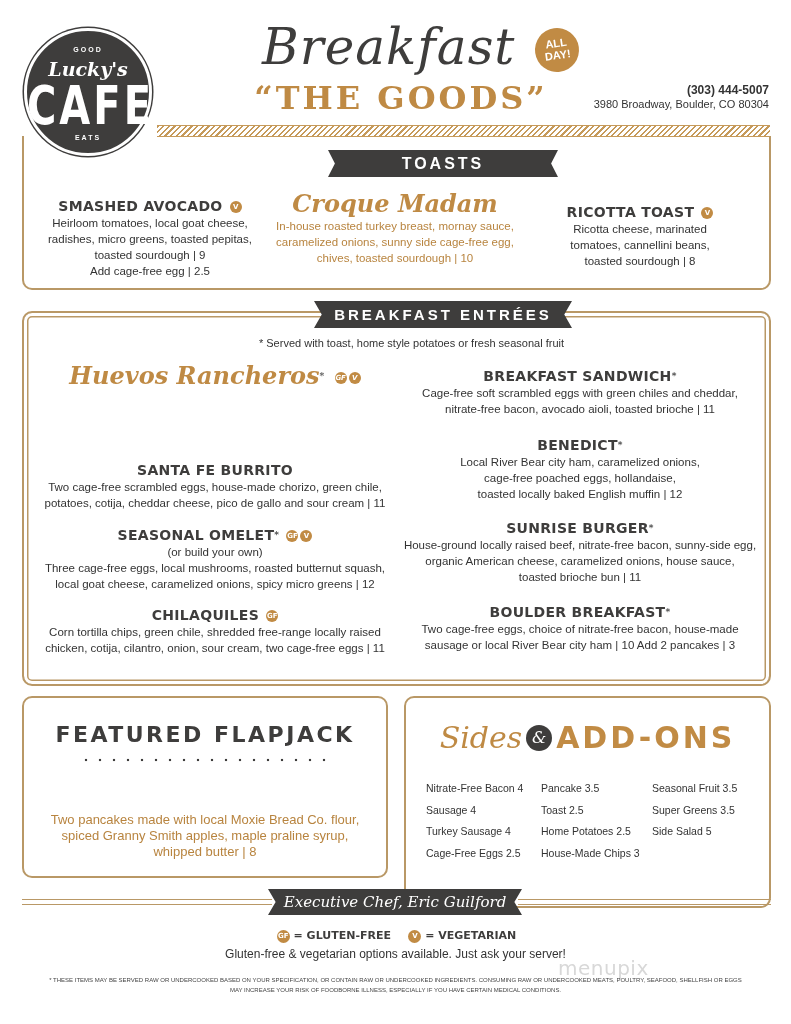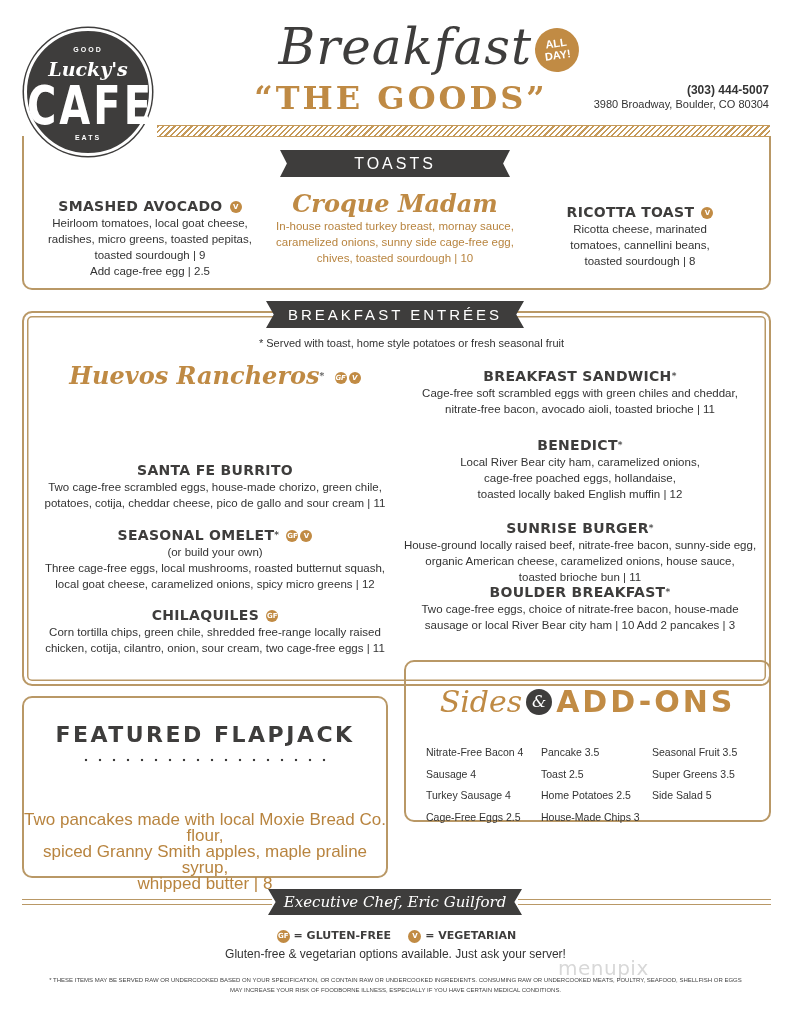--- a/index.html
+++ b/index.html
@@ -12,21 +12,21 @@
     border-radius: 50%; background: #3e3d3c; border: 3px solid #ffffff;
     box-shadow: 0 0 0 1.5px #3e3d3c;
     text-align: center; color: #ffffff;
   }
   .logo .good { position: absolute; top: 15px; left: 0; right: 0; font-size: 7px; letter-spacing: 2px; font-weight: bold; }
   .logo .lucky { position: absolute; top: 27px; left: 0; right: 0; font-family: "DejaVu Serif", serif; font-style: italic; font-weight: bold; font-size: 19px; }
   .logo .cafe { position: absolute; top: 47px; left: 0; right: 0; font-family: "DejaVu Sans", sans-serif; font-weight: bold; font-size: 40px; letter-spacing: 3px; transform: scaleY(1.35); transform-origin: top; line-height: 1; }
   .logo .eats { position: absolute; bottom: 12px; left: 0; right: 0; font-size: 7px; letter-spacing: 2px; font-weight: bold; }
 
   .title-script {
-    position: absolute; left: 262px; top: 22px; width: 270px; text-align: right;
+    position: absolute; left: 262px; top: 22px; width: 270px; text-align: left;
     font-family: "DejaVu Serif", serif; font-style: italic; font-size: 50px; color: #3e3d3c;
     letter-spacing: 1px; line-height: 1;
   }
   .all-day {
     position: absolute; left: 535px; top: 28px; width: 44px; height: 44px; border-radius: 50%;
     background: #c18b44; color: #fff; font-weight: bold; font-size: 11px; line-height: 12px;
     text-align: center; padding-top: 9px; transform: rotate(-8deg);
   }
   .title-goods {
     position: absolute; left: 228px; top: 82px; width: 346px; text-align: center;
@@ -43,22 +43,23 @@
   }
 
   
   .frame {
     position: absolute; border: 2px solid #b99866; border-radius: 10px;
   }
   .frame.double { box-shadow: inset 0 0 0 3px #fff, inset 0 0 0 4.5px #b99866; }
 
   .banner {
     position: absolute; background: #3e3d3c; color: #fff; text-align: center;
-    font-weight: normal; letter-spacing: 3px;
+    font-weight: bold; letter-spacing: 3px;
     clip-path: polygon(0 0, 100% 0, 97% 50%, 100% 100%, 0 100%, 3% 50%);
+    margin-left: 48px;
   }
 
   
   .item { position: absolute; text-align: center; }
   .item-name {
     font-family: "DejaVu Sans", sans-serif; font-weight: bold; font-size: 14px; color: #3e3d3c;
     letter-spacing: 0.3px; line-height: 17px;
   }
   .item-name.script {
     font-family: "DejaVu Serif", serif; font-style: italic; font-size: 24px; color: #bf8a44;
@@ -73,21 +74,21 @@
     margin-left: 2px; font-family: "DejaVu Sans", sans-serif; letter-spacing: 0;
   }
 
   .note { position: absolute; left: 0; right: 0; text-align: center; font-size: 11px; color: #333; margin-left: 32px; }
 
   
   .ff-title { position: absolute; left: 0; right: 0; top: 24px; text-align: center; font-family: "DejaVu Sans", sans-serif; font-weight: bold; font-size: 22px; letter-spacing: 2.5px; color: #3e3d3c; }
   .ff-dots { position: absolute; left: 55px; right: 55px; top: 60px; height: 4px;
     background: radial-gradient(circle, #3e3d3c 1.3px, transparent 1.6px) 0 0 / 14px 4px repeat-x; }
   .ff-name { position: absolute; left: 0; right: 0; top: 76px; text-align: center; font-family: "DejaVu Serif", serif; font-style: italic; font-size: 26px; color: #bf8a44; }
-  .ff-desc { position: absolute; left: 0; right: 0; top: 114px; text-align: center; font-size: 17px; line-height: 16px; color: #b8843f; white-space: pre-line; }
+  .ff-desc { position: absolute; left: 0; right: 0; top: 114px; text-align: center; font-size: 13px; line-height: 16px; color: #b8843f; white-space: pre-line; }
 
   
   .sides-title { position: absolute; left: 0; right: 0; top: 22px; text-align: center; white-space: nowrap; }
   .sides-script { font-family: "DejaVu Serif", serif; font-style: italic; font-size: 30px; color: #bf8a44; vertical-align: middle; }
   .amp { display: inline-block; width: 26px; height: 26px; border-radius: 50%; background: #3e3d3c; color: #fff; font-family: "DejaVu Serif", serif; font-style: italic; font-size: 16px; line-height: 26px; text-align: center; vertical-align: middle; margin: 0 4px; }
   .addons { font-family: "DejaVu Sans", sans-serif; font-weight: bold; font-size: 30px; color: #c18b44; letter-spacing: 3px; vertical-align: middle; }
   .sides-cols { position: absolute; left: 20px; right: 8px; top: 80px; display: flex; }
   .sides-col { font-size: 10.5px; line-height: 21.5px; color: #333; }
 
   
@@ -175,35 +176,35 @@
   <div class="item-desc">Local River Bear city ham, caramelized onions,
 cage-free poached eggs, hollandaise,
 toasted locally baked English muffin  |  12</div>
 </div>
 <div class="item" style="left:400px; top:520px; width:360px;">
   <div class="item-name"><span>SUNRISE BURGER</span><span class="star">*</span></div>
   <div class="item-desc">House-ground locally raised beef, nitrate-free bacon, sunny-side egg,
 organic American cheese, caramelized onions, house sauce,
 toasted brioche bun  |  11</div>
 </div>
-<div class="item" style="left:400px; top:584px; width:360px;">
+<div class="item" style="left:400px; top:604px; width:360px;">
   <div class="item-name"><span>BOULDER BREAKFAST</span><span class="star">*</span></div>
   <div class="item-desc">Two cage-free eggs, choice of nitrate-free bacon, house-made
 sausage or local River Bear city ham  |  10   Add 2 pancakes  |  3</div>
 </div>
 
 <div class="frame" style="left:22px; top:696px; width:366px; height:182px;">
   <div class="ff-title">FEATURED FLAPJACK</div>
   <div class="ff-dots"></div>
   <div class="ff-desc">Two pancakes made with local Moxie Bread Co. flour,
 spiced Granny Smith apples, maple praline syrup,
 whipped butter  |  8</div>
 </div>
 
-<div class="frame" style="left:404px; top:660px; width:367px; height:162px;">
+<div class="frame" style="left:404px; top:696px; width:367px; height:212px;">
   <div class="sides-title">
     <span class="sides-script">Sides</span><span class="amp">&amp;</span><span class="addons">ADD-ONS</span>
   </div>
   <div class="sides-cols">
     <div class="sides-col" style="width:115px;">
       <div>Nitrate-Free Bacon 4</div>
       <div>Sausage 4</div>
       <div>Turkey Sausage 4</div>
       <div>Cage-Free Eggs 2.5</div>
     </div>

